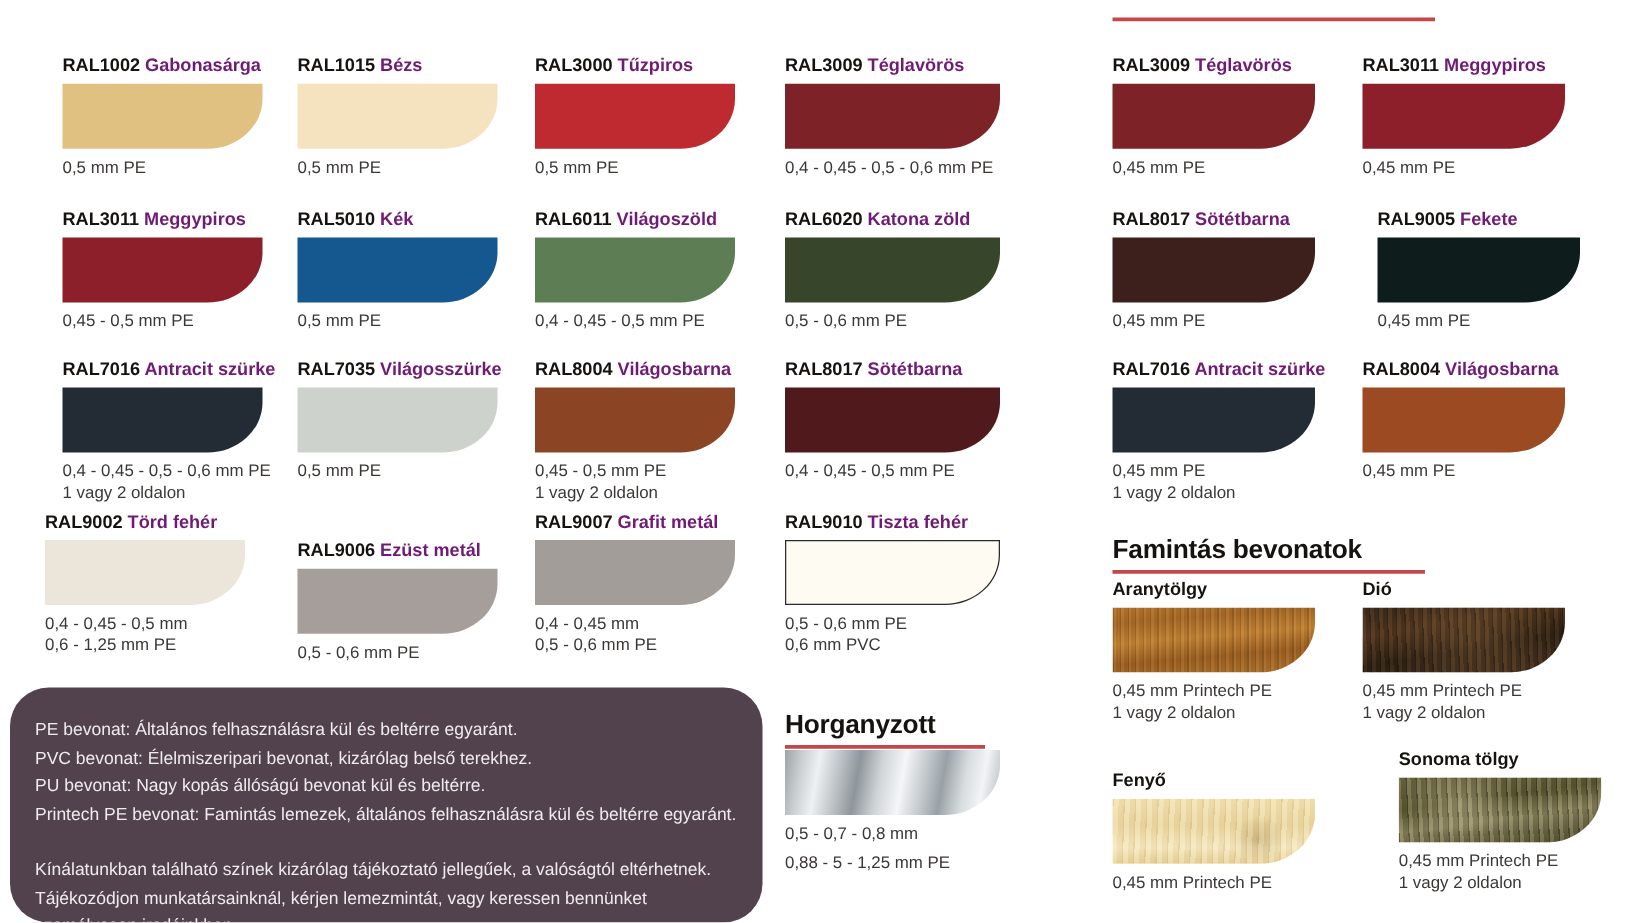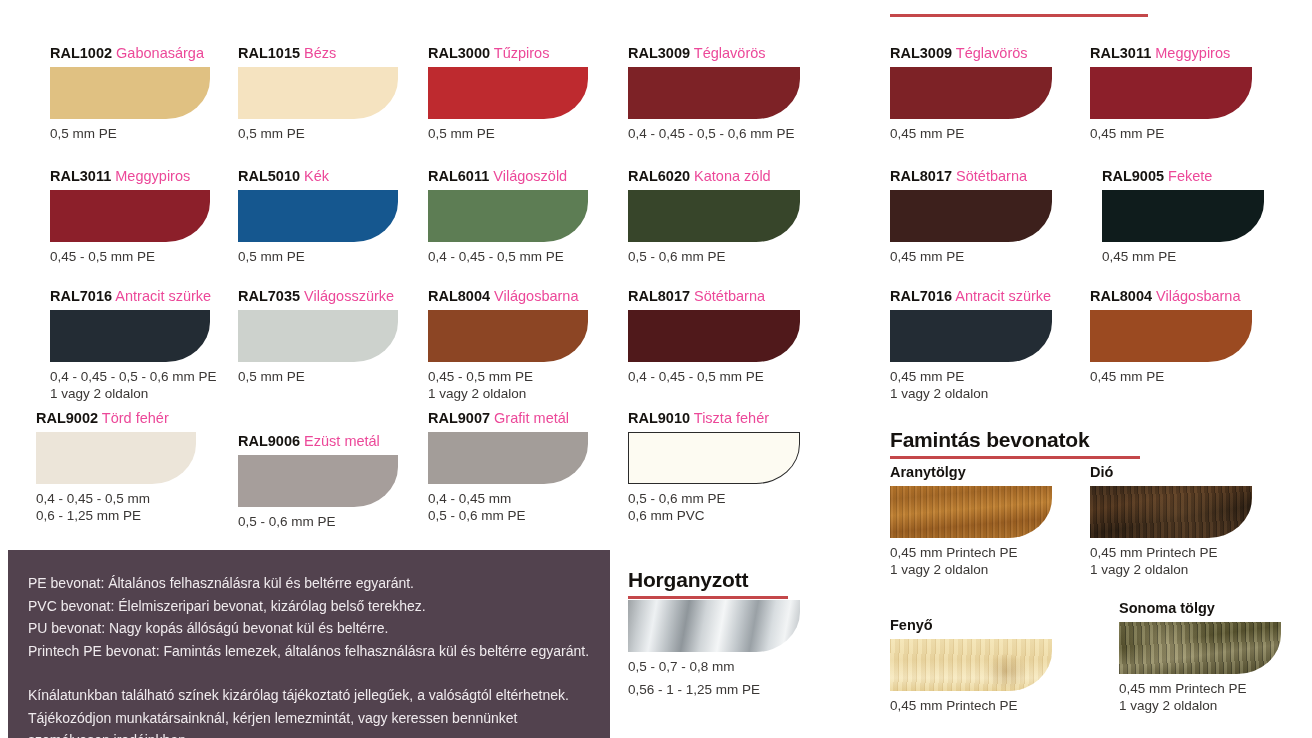--- a/index.html
+++ b/index.html
@@ -22,21 +22,21 @@
     height:3px; background:#c4474a; margin-top:4px;
   }
 
   
   .cell{ position:absolute; }
   .cell .name{
     font-size:14.5px; line-height:16px; white-space:nowrap;
     margin-bottom:6px;
   }
   .cell .name b{ font-weight:bold; color:#15120f; }
-  .cell .name span{ font-weight:normal; color:#ec4899; }
+  .cell .name span{ font-weight:bold; color:#701a75; }
 
   .swatch{
     position:relative;
     border-bottom-right-radius:44px 40px;
     overflow:hidden;
   }
   .swatch.outlined{ border:1px solid #2b2b2b; }
 
   .cell .spec{
     font-size:13.5px; line-height:17px; color:#3a3735;
@@ -221,25 +221,25 @@
           <div class="tex" style="background-image:repeating-linear-gradient(87deg, rgba(0,0,0,.30) 0 1px, rgba(210,200,160,.20) 1px 4px, rgba(70,60,35,.22) 4px 8px),radial-gradient(ellipse 40% 80% at 30% 40%, rgba(230,220,180,.45), rgba(0,0,0,0) 70%),linear-gradient(172deg,#6d6a45 0%,#57542f 35%,#8a8560 60%,#4d4a2b 100%);"></div>
         </div>
         <div class="spec">0,45 mm Printech PE</div>
         <div class="spec" style="margin-top: 0px;">1 vagy 2 oldalon</div>
       </div>
       <div class="cell" style="left: 628px; top: 600px;">
         <div class="swatch" style="width: 172px; height: 52px;">
           <div class="tex" style="background-image:linear-gradient(100deg,#9ea3a6 0%,#c9ced1 8%,#eef1f3 16%,#b9bfc3 26%,#8f969b 34%,#cfd4d7 44%,#f4f6f7 54%,#c2c8cc 64%,#9aa1a6 72%,#d8dde0 82%,#f2f4f5 90%,#b4babe 100%);"></div>
         </div>
         <div class="spec">0,5 - 0,7 - 0,8 mm</div>
-        <div class="spec">0,56 - 1 - 1,25 mm PE</div>
+        <div class="spec">0,88 - 5 - 1,25 mm PE</div>
       </div>
     </div>
 
-  <div class="infobox" style="left:8px; top:550px; width:602px; height:188px; padding:22px 0 0 20px;">
+  <div class="infobox" style="left:8px; top:550px; width:602px; height:188px; padding:22px 0 0 20px;border-radius:31px;">
     <div id="info-g1">
         <div class="line">PE bevonat: Általános felhasználásra kül és beltérre egyaránt.</div>
         <div class="line">PVC bevonat: Élelmiszeripari bevonat, kizárólag belső terekhez.</div>
         <div class="line">PU bevonat: Nagy kopás állóságú bevonat kül és beltérre.</div>
         <div class="line">Printech PE bevonat: Famintás lemezek, általános felhasználásra kül és beltérre egyaránt.</div>
       </div>
     <div id="info-g2" class="grp2">
         <div class="line">Kínálatunkban található színek kizárólag tájékoztató jellegűek, a valóságtól eltérhetnek.</div>
         <div class="line">Tájékozódjon munkatársainknál, kérjen lemezmintát, vagy keressen bennünket</div>
         <div class="line">személyesen irodáinkban.</div>

